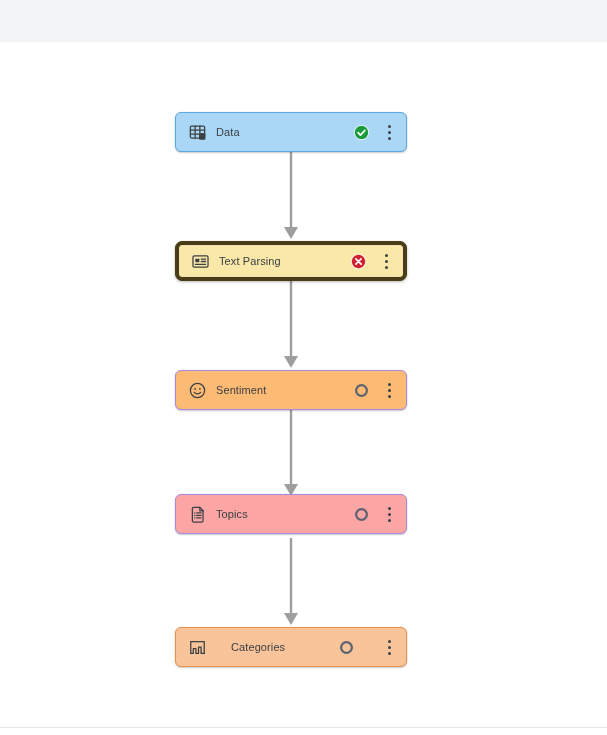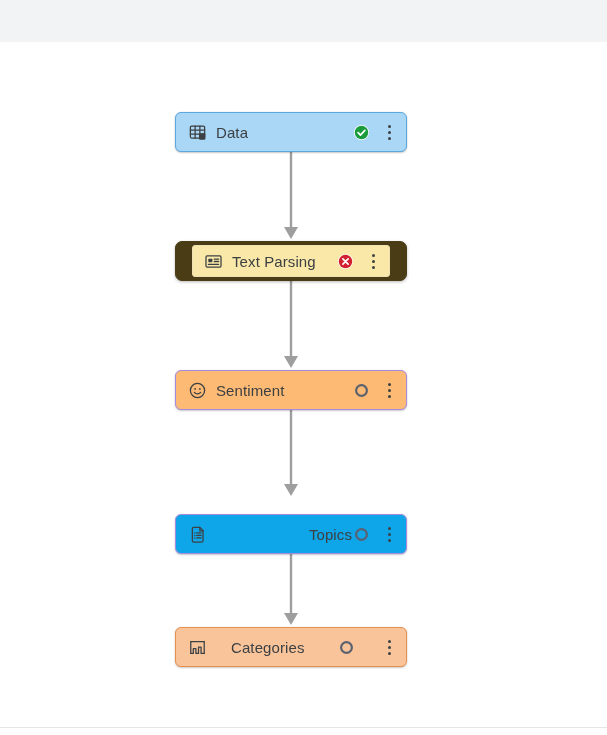--- a/index.html
+++ b/index.html
@@ -68,41 +68,41 @@
     align-items: center;
     padding: 0 10px 0 11px;
     box-shadow: 0 1px 2px rgba(0,0,0,0.20), 0 0 0 0.5px rgba(0,0,0,0.04);
   }
   .node.selected {
     border-radius: 7px;
     padding: 0;
     box-shadow: 0 1px 3px rgba(0,0,0,0.28);
   }
   .node.selected .sel-inner {
-    margin: 16px;
+    margin: 3px;
     flex: 1;
     height: calc(100% - 6px);
     display: flex;
     align-items: center;
     padding: 0 9px 0 10px;
     border-radius: 3px;
     box-sizing: border-box;
   }
 
   .node-icon {
     width: 20px;
     height: 20px;
     flex: 0 0 20px;
     display: flex;
     align-items: center;
     justify-content: center;
   }
   .node-label {
     margin-left: 9px;
-    font-size: 15px;
+    font-size: 11px;
     color: #3c4043;
     letter-spacing: 0.1px;
     white-space: nowrap;
     flex: 1 1 auto;
     overflow: hidden;
   }
   .node-status {
     width: 18px;
     height: 18px;
     flex: 0 0 18px;
@@ -213,21 +213,21 @@
         <svg width="17" height="17" viewBox="0 0 24 24">
           <circle cx="12" cy="12" r="7.6" fill="none" stroke="#5a6270" stroke-width="3.1"></circle>
         </svg>
       </span>
       <span class="node-menu">
         <i></i>
         <i></i>
         <i></i>
       </span>
     </div>
-    <div class="node" style="top: 514px; background: #0ea5e9; border: 1px solid rgb(167, 139, 224); text-align: right;">
+    <div class="node" style="top: 494px; background: #fca5a5; border: 1px solid rgb(167, 139, 224);">
       <span class="node-icon">
         <svg width="19" height="19" viewBox="0 0 24 24" fill="none" stroke="#3c4043" stroke-width="1.6" stroke-linecap="round" stroke-linejoin="round">
           <path d="M7 3h8l4 4v13a1.5 1.5 0 0 1-1.5 1.5H7A1.5 1.5 0 0 1 5.5 20V4.5A1.5 1.5 0 0 1 7 3z"></path>
           <path d="M15 3v4.5H19"></path>
           <circle cx="8.6" cy="10" r="0.9" fill="#3c4043" stroke="none"></circle>
           <circle cx="8.6" cy="13.2" r="0.9" fill="#3c4043" stroke="none"></circle>
           <circle cx="8.6" cy="16.4" r="0.9" fill="#3c4043" stroke="none"></circle>
           <line x1="11" y1="10" x2="16.5" y2="10"></line>
           <line x1="11" y1="13.2" x2="16.5" y2="13.2"></line>
           <line x1="11" y1="16.4" x2="16.5" y2="16.4"></line>

